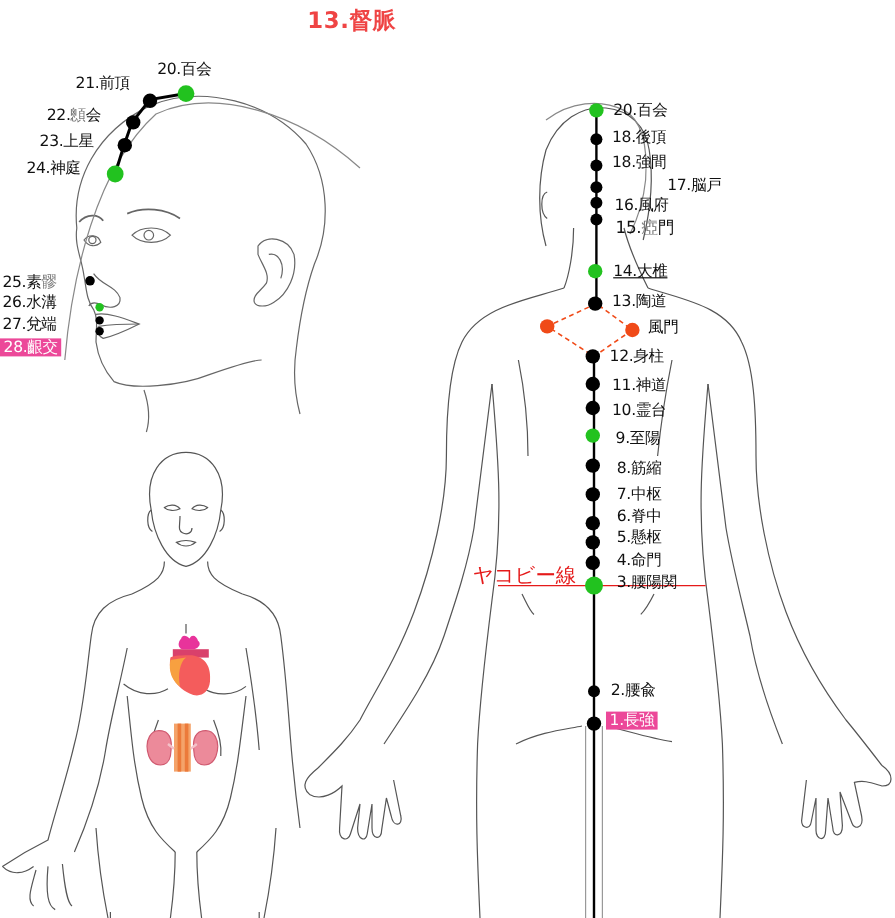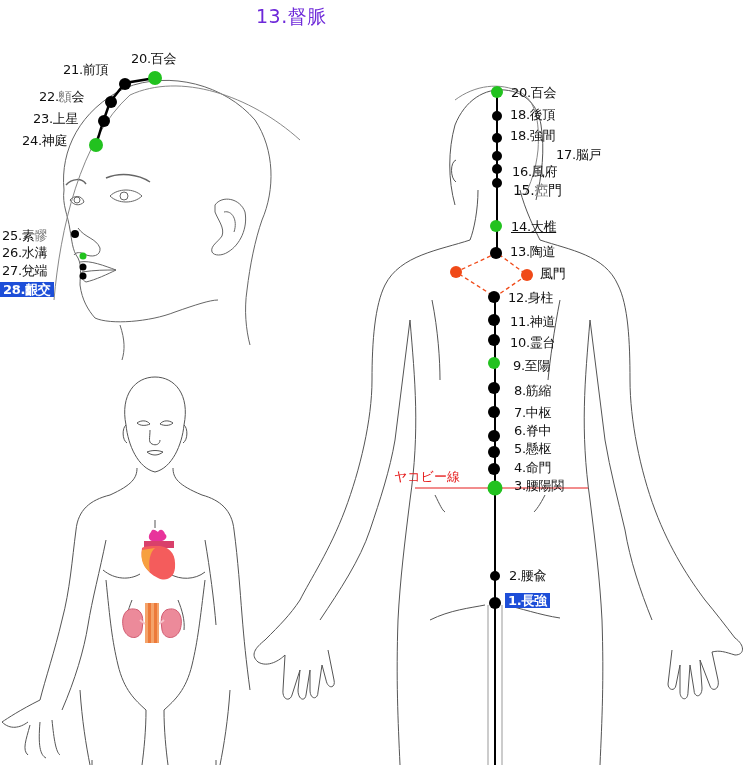--- a/index.html
+++ b/index.html
@@ -1,23 +1,23 @@
 <!DOCTYPE html>
 <html><head>
 <meta charset="utf-8">
 <style>
   html,body{margin:0;padding:0;background:#fff;}
   body{width:746px;height:765px;position:relative;overflow:hidden;font-family:"DejaVu Sans","Liberation Sans",sans-serif;}
   #canvas{position:absolute;left:0;top:0;}
   .lbl{position:absolute;font-size:13px;color:#111;white-space:nowrap;line-height:15px;letter-spacing:-0.3px;}
   .lbl .faint{color:#777;}
-  .title{position:absolute;left:256px;top:4px;font-size:19px;font-weight:normal;color:#6d28d9;letter-spacing:0.5px;}
-  .hl{background:#1d4ed8;color:#fff;font-weight:bold;padding:0 3px;}
+  .title{position:absolute;left:256px;top:4px;font-size:19px;font-weight:bold;color:#ef4444;letter-spacing:0.5px;}
+  .hl{background:#ec4899;color:#fff;font-weight:normal;padding:0 3px;}
   .red{color:#000000;}
-  .jacoby{position:absolute;left:394px;top:468px;font-size:13px;color:#e51a1a;}
+  .jacoby{position:absolute;left:394px;top:468px;font-size:17px;color:#e51a1a;}
 </style>
 </head>
 <body>
 
 <svg id="canvas" width="746" height="765" viewBox="0 0 746 765" xmlns="http://www.w3.org/2000/svg">
 
   <g fill="none" stroke="#666" stroke-width="1">
 
     <path d="M64,190 C60,150 80,110 125,88 C170,70 225,85 255,120 C275,150 275,190 262,220 C255,240 250,265 247,290 C244,310 246,330 250,345"></path>
 

